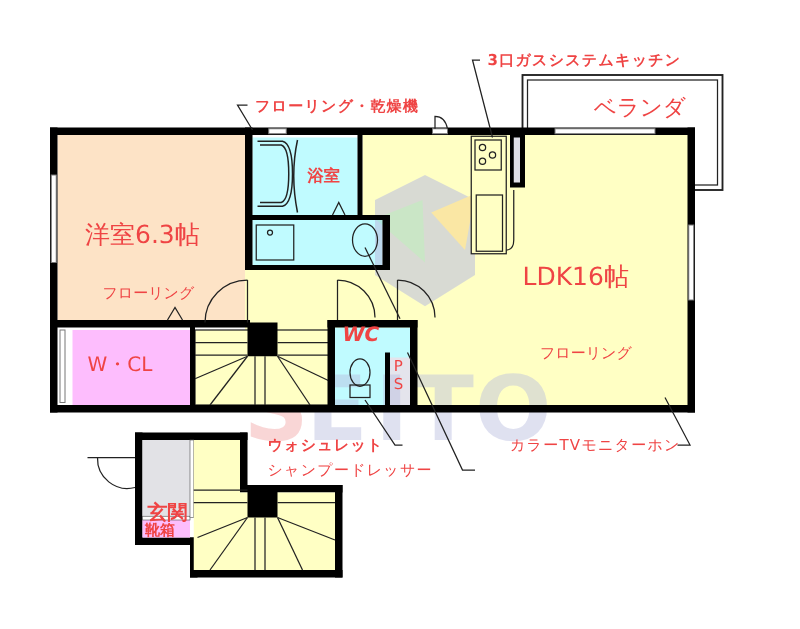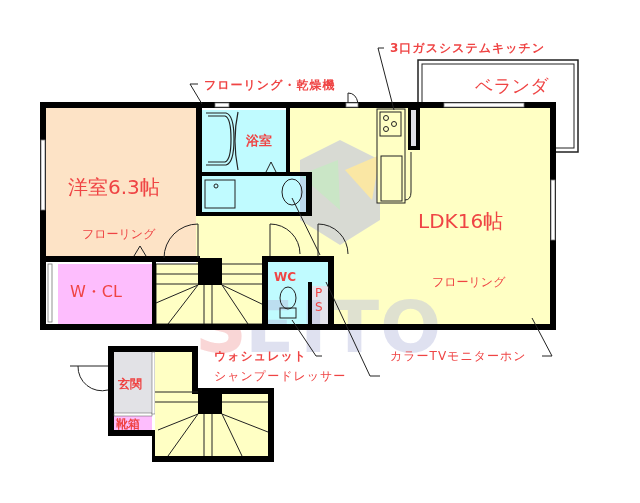--- a/index.html
+++ b/index.html
@@ -190,24 +190,24 @@
 <div class="lbl" style="left:442px;top:74px;font-size:18px;margin-left:33px;">ベランダ</div>
 
 <div class="lbl room-big" style="left:68px;top:160px;margin-top:14px;">洋室6.3帖</div>
 <div class="lbl room-sub" style="left:82px;top:190px;">フローリング</div>
 
 <div class="lbl room-big" style="left:418px;top:208px;">LDK16帖</div>
 <div class="lbl room-sub" style="left:432px;top:238px;">フローリング</div>
 
 <div class="lbl small" style="left:246px;top:132px;">浴室</div>
 <div class="lbl" style="left:70px;top:282px;font-size:16px;">W・CL</div>
-<div class="lbl small" style="left:274px;top:270px;font-size:12px;">WC</div>
+<div class="lbl small" style="left:274px;top:258px;font-size:16px;font-style:italic;">WC</div>
 <div class="lbl" style="left:315px;top:286px;font-size:12px;line-height:14px;">
   <div>P</div>
   <div>S</div>
 </div>
 
-<div class="lbl small" style="left:118px;top:376px;font-size:12px;">玄関</div>
+<div class="lbl small" style="left:118px;top:400px;font-size:16px;">玄関</div>
 <div class="lbl small" style="left:116px;top:416px;font-size:12px;">靴箱</div>
 
 <div class="lbl callout" style="left:214px;top:348px;font-weight:bold;">ウォシュレット</div>
 <div class="lbl callout" style="left:214px;top:368px;font-weight:normal;">シャンプードレッサー</div>
-<div class="lbl callout" style="left:390px;top:348px;font-weight:normal;">カラーTVモニターホン</div>
+<div class="lbl callout" style="left:408px;top:348px;font-weight:normal;">カラーTVモニターホン</div>
 
 </body></html>

